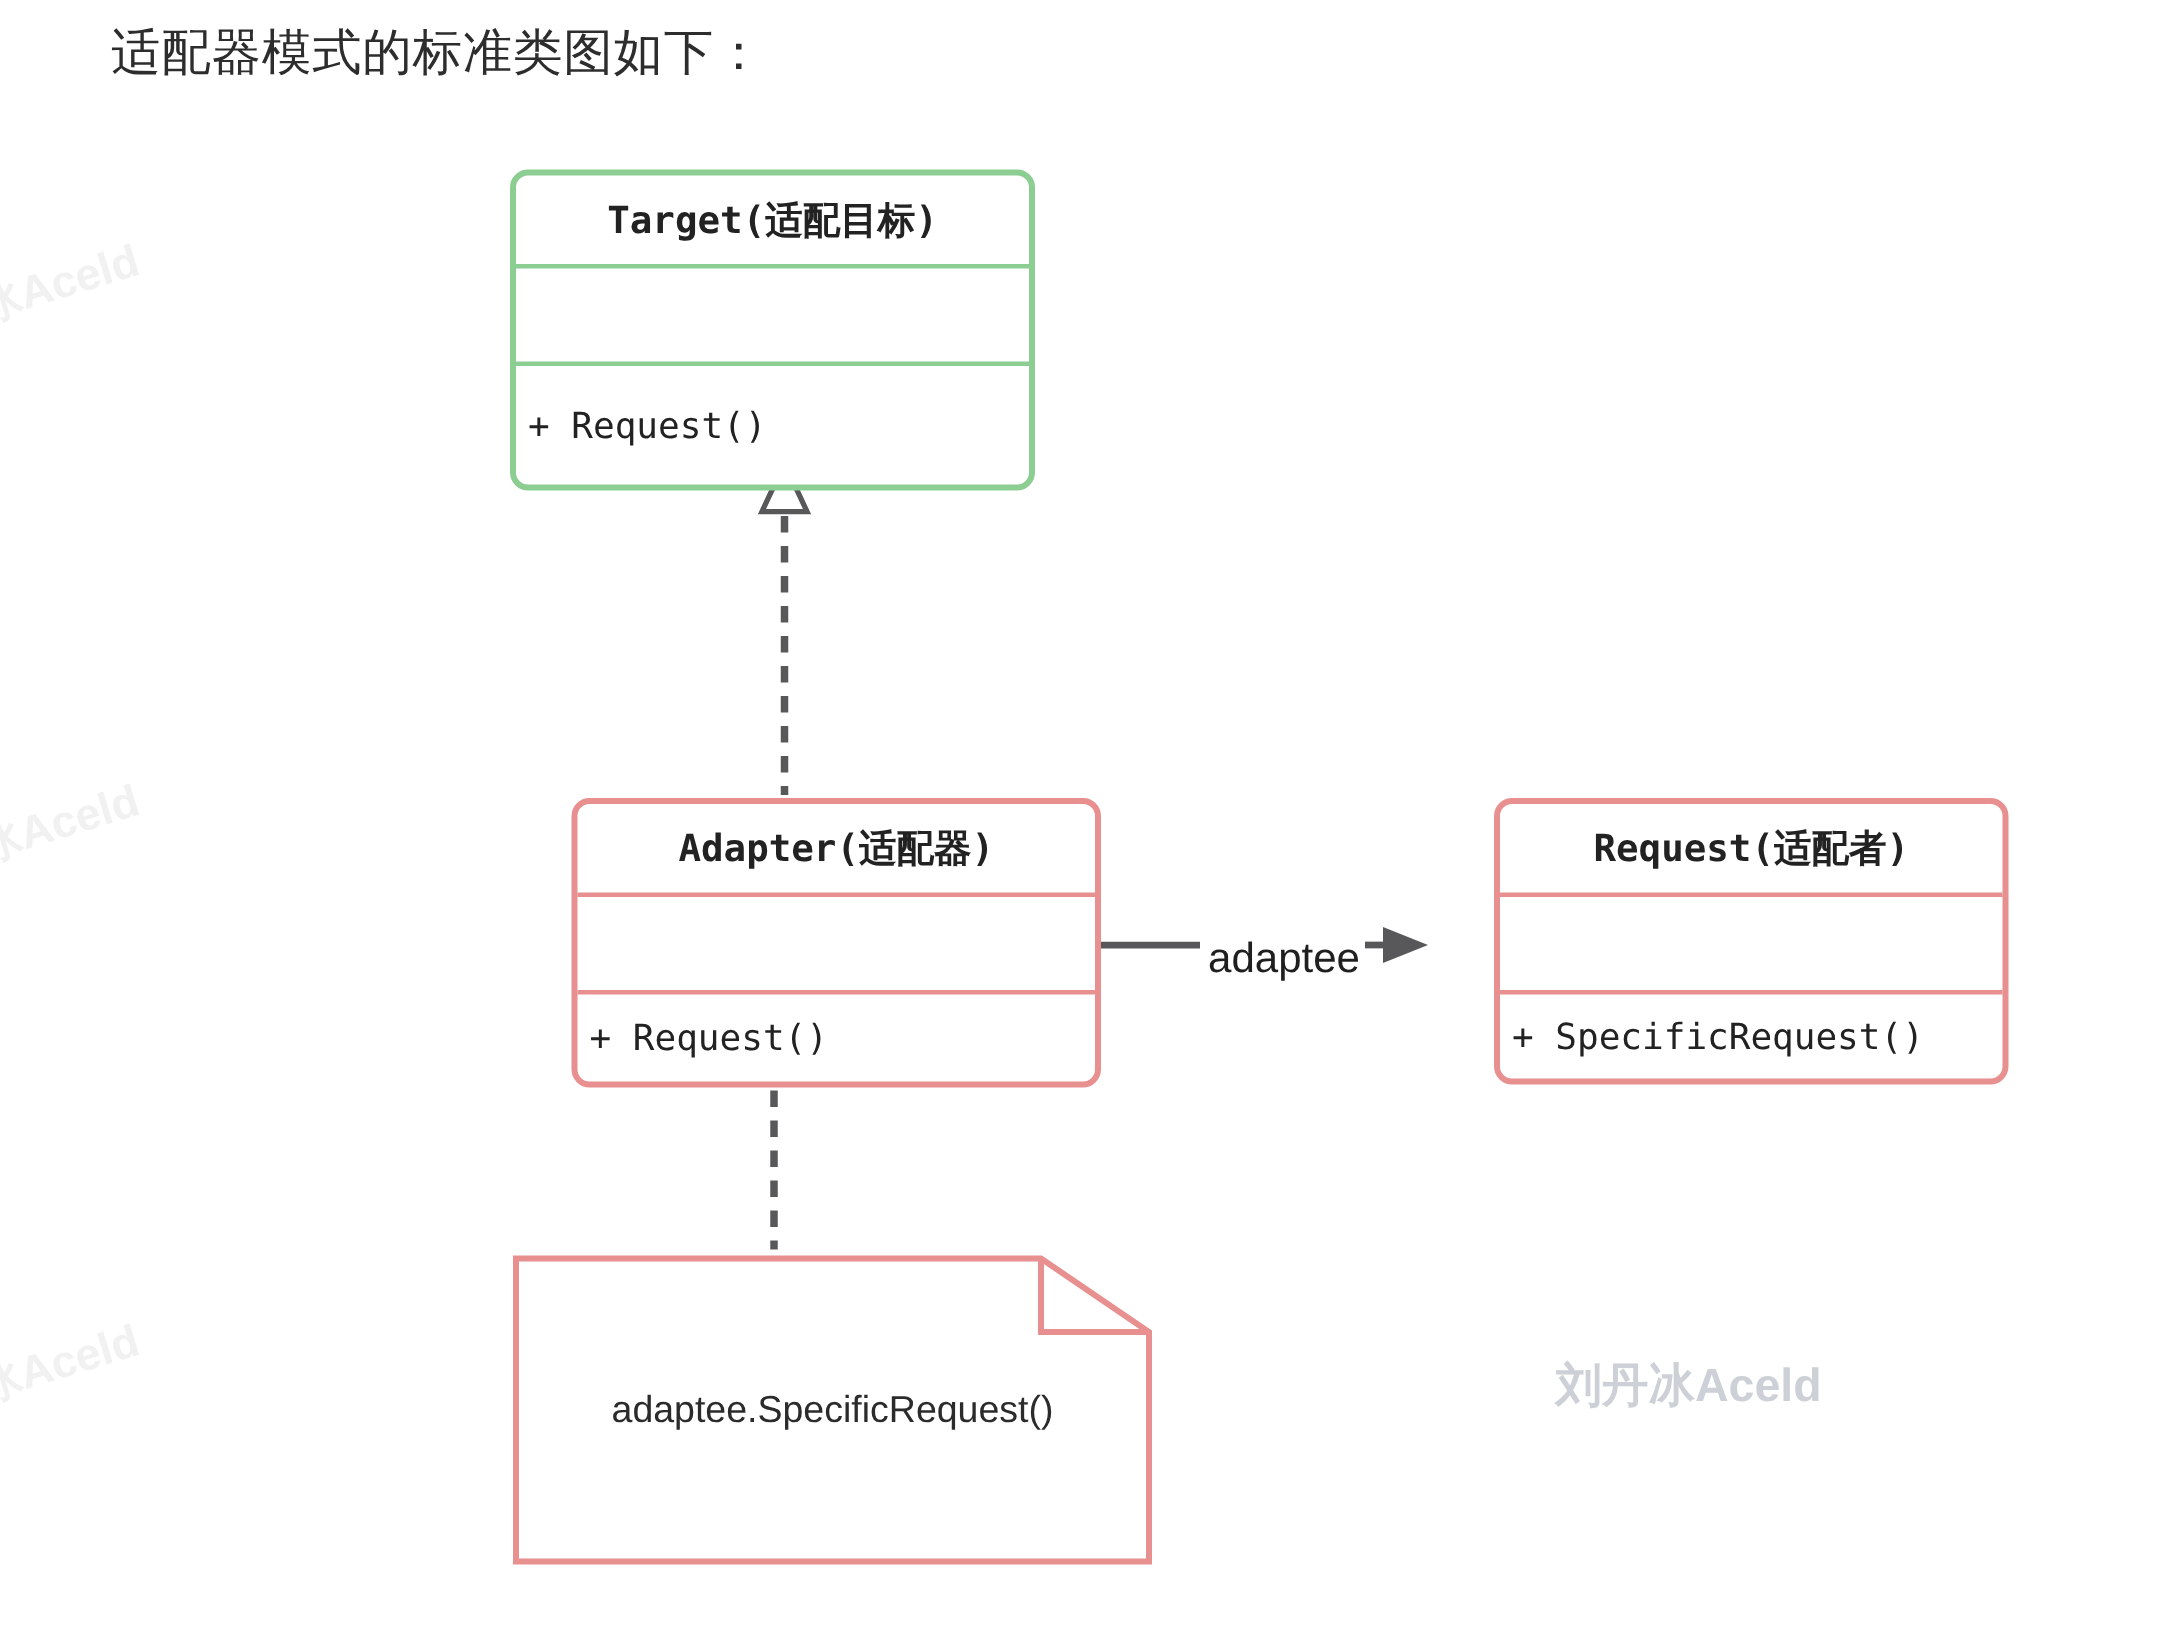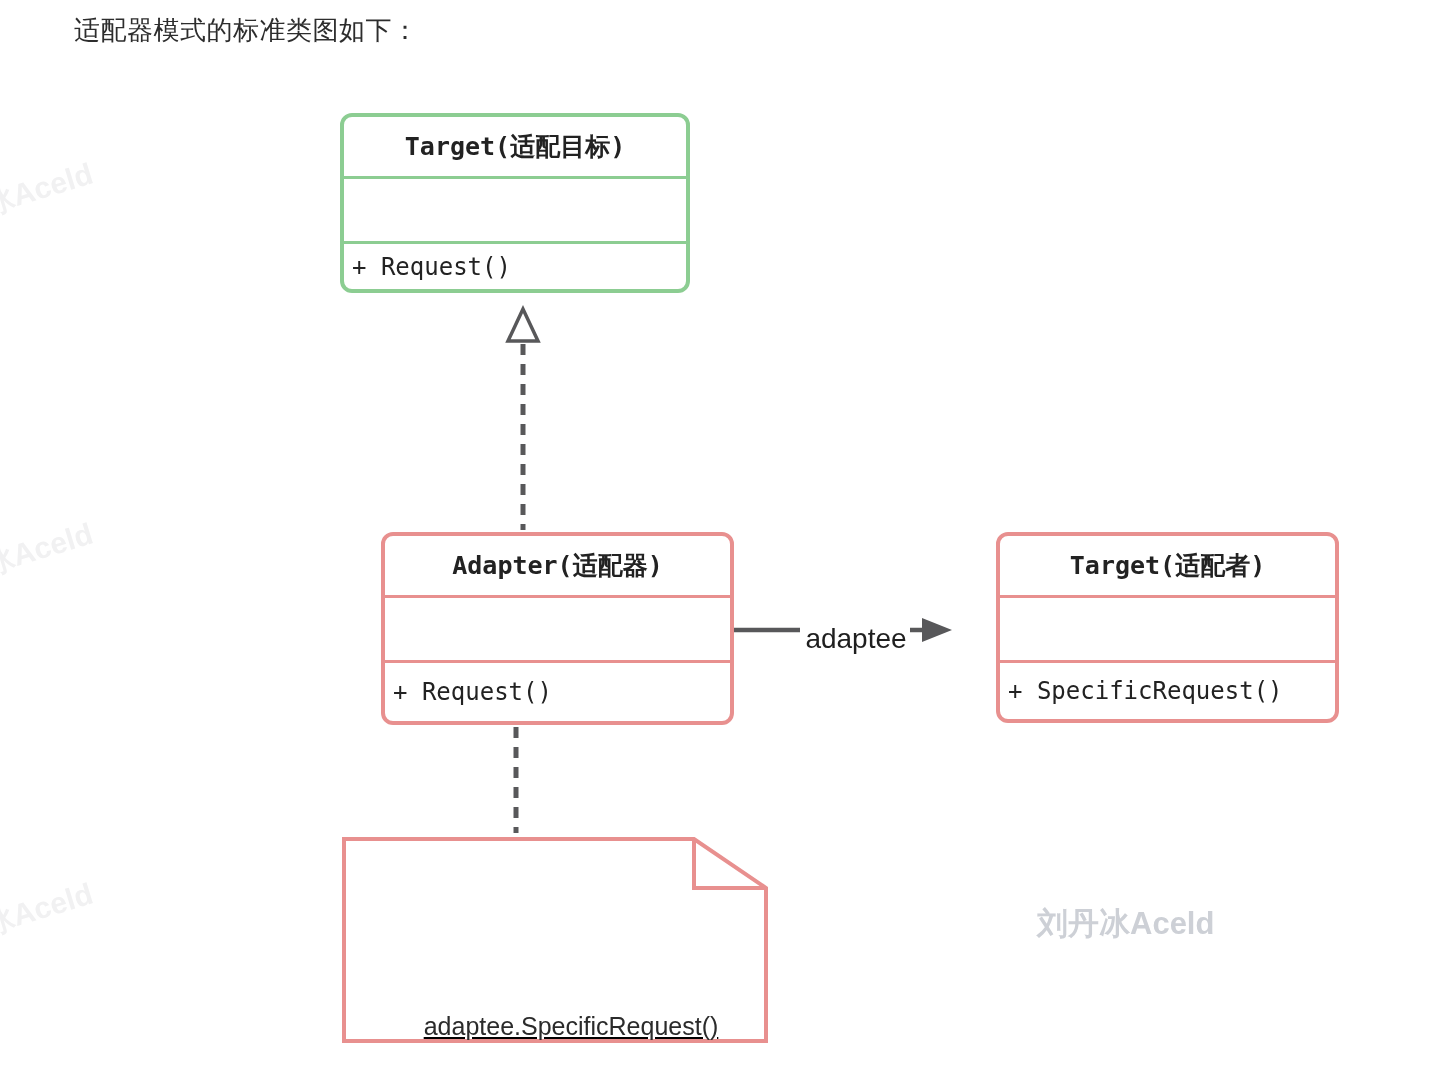--- a/index.html
+++ b/index.html
@@ -12,21 +12,21 @@
     position: relative;
     width: 1456px;
     height: 1085px;
     background: #ffffff;
     overflow: hidden;
   }
   .page-title {
     position: absolute;
     left: 74px;
     top: 13px;
-    font-size: 26px;
+    font-size: 33px;
     color: #2d2d2d;
     letter-spacing: 0.5px;
     white-space: nowrap;
   }
   
   .uml-class {
     position: absolute;
     background: #ffffff;
     border-radius: 12px;
     box-sizing: border-box;
@@ -79,28 +79,27 @@
     width: 116px;
     text-align: center;
     font-size: 28px;
     color: #1f1f1f;
     white-space: nowrap;
     margin-top: 11px;
   }
   
   .note-text-wrap {
     position: absolute;
-    left: 360px;
+    left: 344px;
     top: 839px;
     width: 422px;
     height: 202px;
     display: flex;
-    align-items: flex-end;
+    align-items: center;
     justify-content: center;
-    text-decoration: underline;
   }
   .note-text {
     font-size: 25px;
     color: #2b2b2b;
     white-space: nowrap;
   }
   
   .wm-left {
     position: absolute;
     left: -76px;
@@ -149,34 +148,34 @@
     <g>
       <line x1="516" y1="727" x2="516" y2="833" stroke="#58585a" stroke-width="5" stroke-dasharray="11 9"></line>
     </g>
 
     <g>
       <path d="M 344 839 L 694 839 L 766 888 L 766 1041 L 344 1041 Z" fill="#ffffff" stroke="#e8908f" stroke-width="4" stroke-linejoin="miter"></path>
       <path d="M 694 839 L 694 888 L 766 888" fill="none" stroke="#e8908f" stroke-width="4"></path>
     </g>
   </svg>
 
-  <div class="uml-class green" style="left:340px; top:113px; width:350px; height:180px;">
+  <div class="uml-class green" style="left:340px; top:113px; width:350px; height:214px;">
     <div class="uml-title">Target(适配目标)</div>
     <div class="uml-attrs"></div>
     <div class="uml-methods">+ Request()</div>
   </div>
 
   <div class="uml-class red" style="left:340px; top:532px; width:353px; height:193px;">
     <div class="uml-title">Adapter(适配器)</div>
     <div class="uml-attrs"></div>
     <div class="uml-methods">+ Request()</div>
   </div>
 
   <div class="uml-class red" style="left:955px; top:532px; width:343px; height:191px;">
-    <div class="uml-title">Target(适配者)</div>
+    <div class="uml-title">Request(适配者)</div>
     <div class="uml-attrs"></div>
     <div class="uml-methods">+ SpecificRequest()</div>
   </div>
 
   <div class="assoc-label">adaptee</div>
 
   <div class="note-text-wrap">
     <span class="note-text">adaptee.SpecificRequest()</span>
   </div>
 

